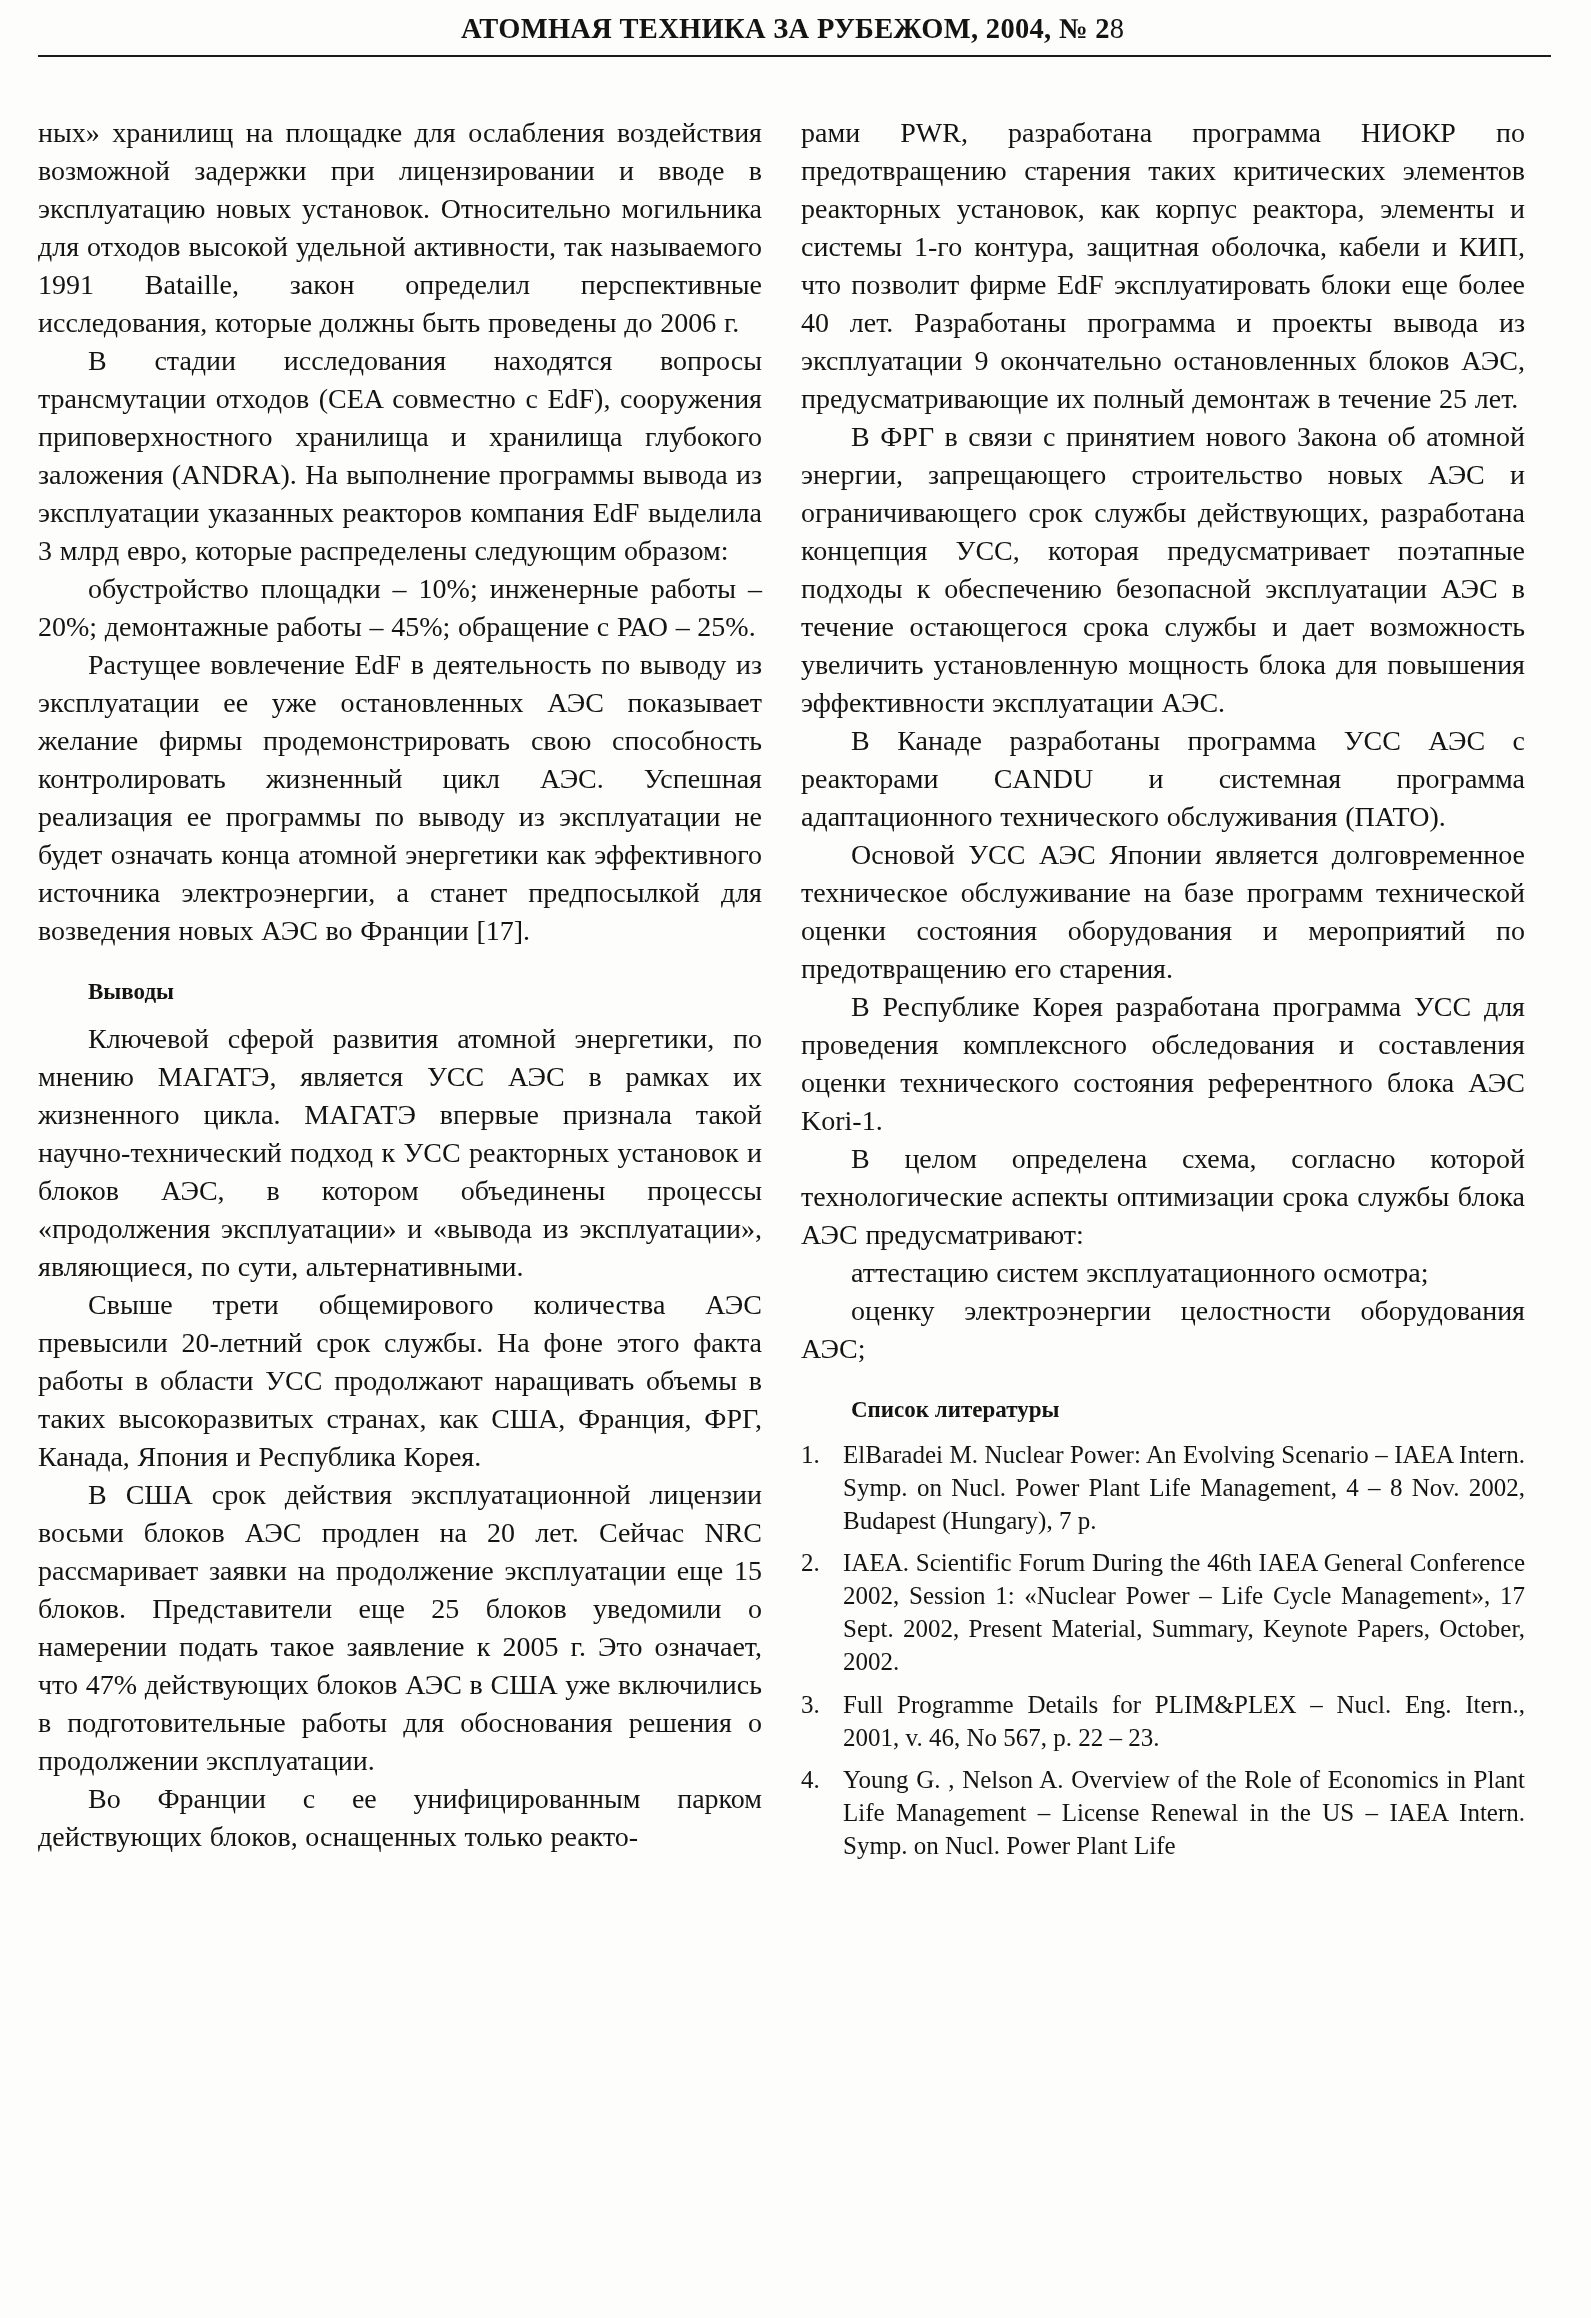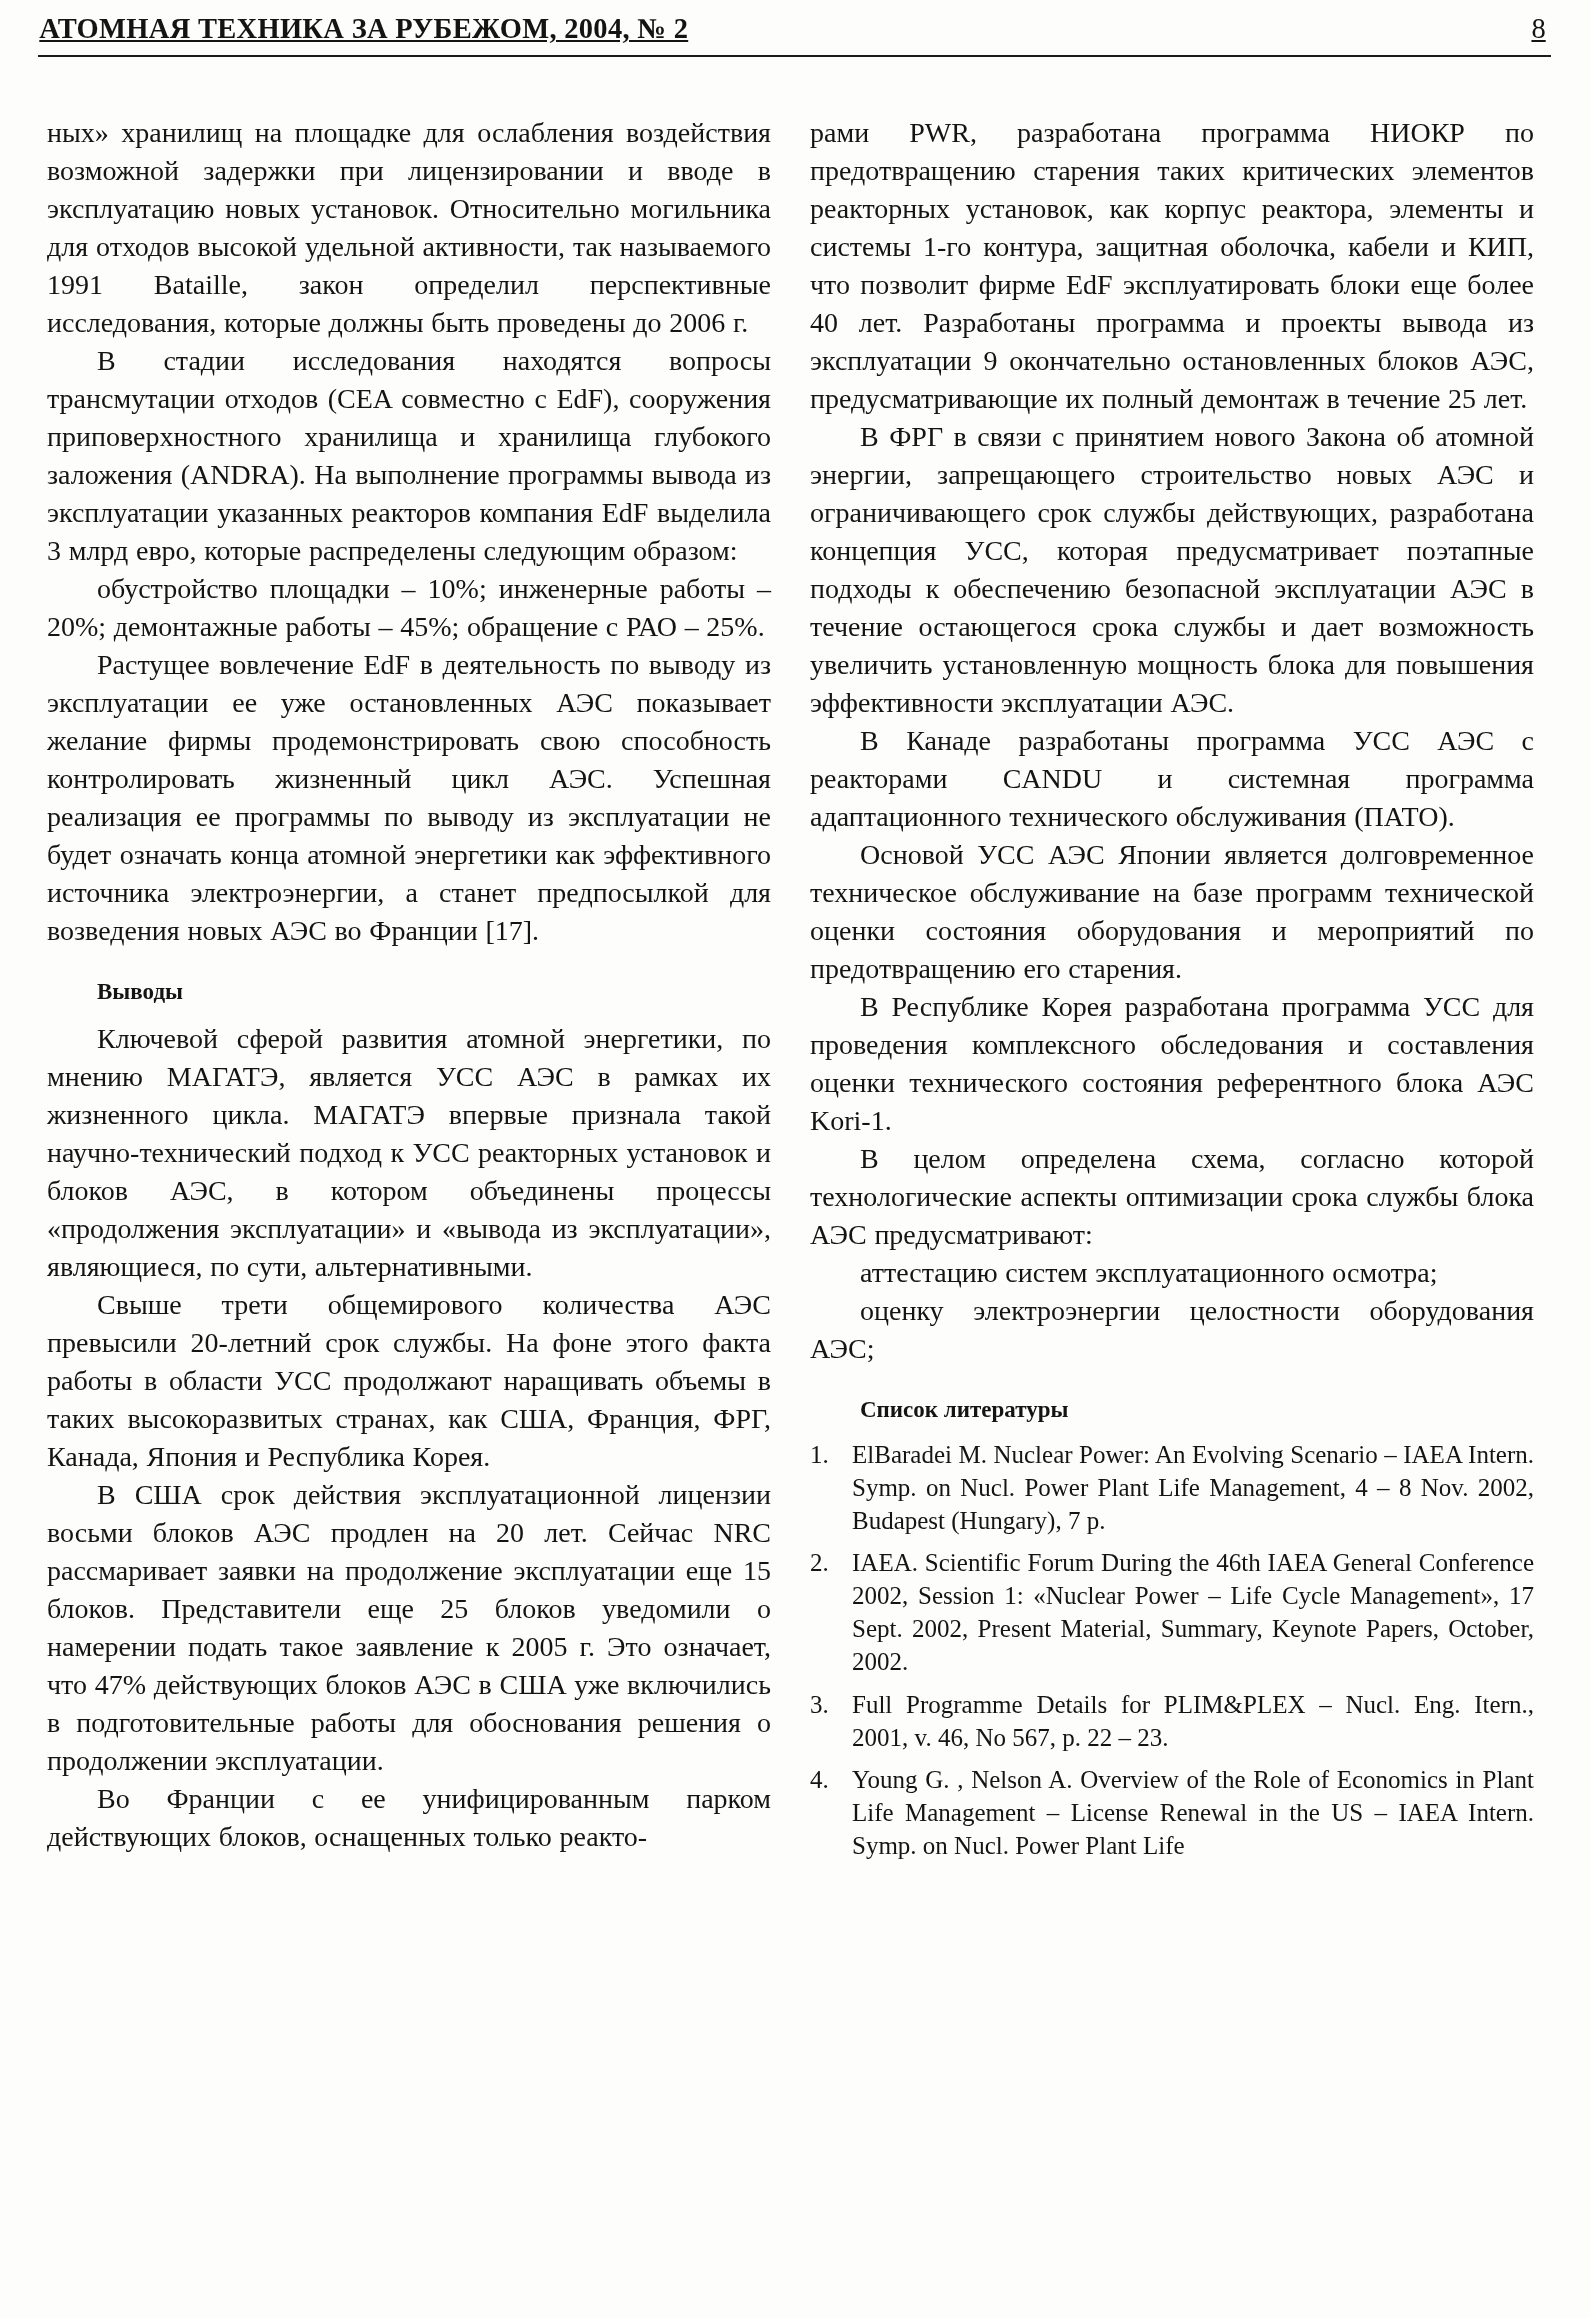--- a/index.html
+++ b/index.html
@@ -14,39 +14,37 @@
     margin: 0 auto;
     background: #fdfdfb;
     color: #141414;
     font-family: "Liberation Serif", "DejaVu Serif", serif;
     box-sizing: border-box;
     padding: 10.6px 41px 0 38px;
     overflow: hidden;
   }
   .header {
     display: flex;
-    justify-content: space-between;
+    justify-content: center;
     align-items: baseline;
     font-size: 28.5px;
     line-height: 1.15;
     padding: 2.7px 1.3px 9.3px 1.3px;
-    text-decoration: underline;
   }
   .journal-title { font-weight: bold; letter-spacing: 0.3px; }
   .page-number { font-weight: normal; padding-right: 4px; }
   .rule {
     border: 0;
     border-top: 2.7px solid #1c1c1c;
     margin: 0 0 0 0;
   }
   .columns {
     display: flex;
     gap: 39px;
     margin-top: 57px;
-    margin-left: 9px;
   }
   .col {
     width: 724px;
     font-size: 28px;
     line-height: 38px;
     text-align: justify;
   }
   .col p {
     margin: 0;
     text-indent: 50px;

